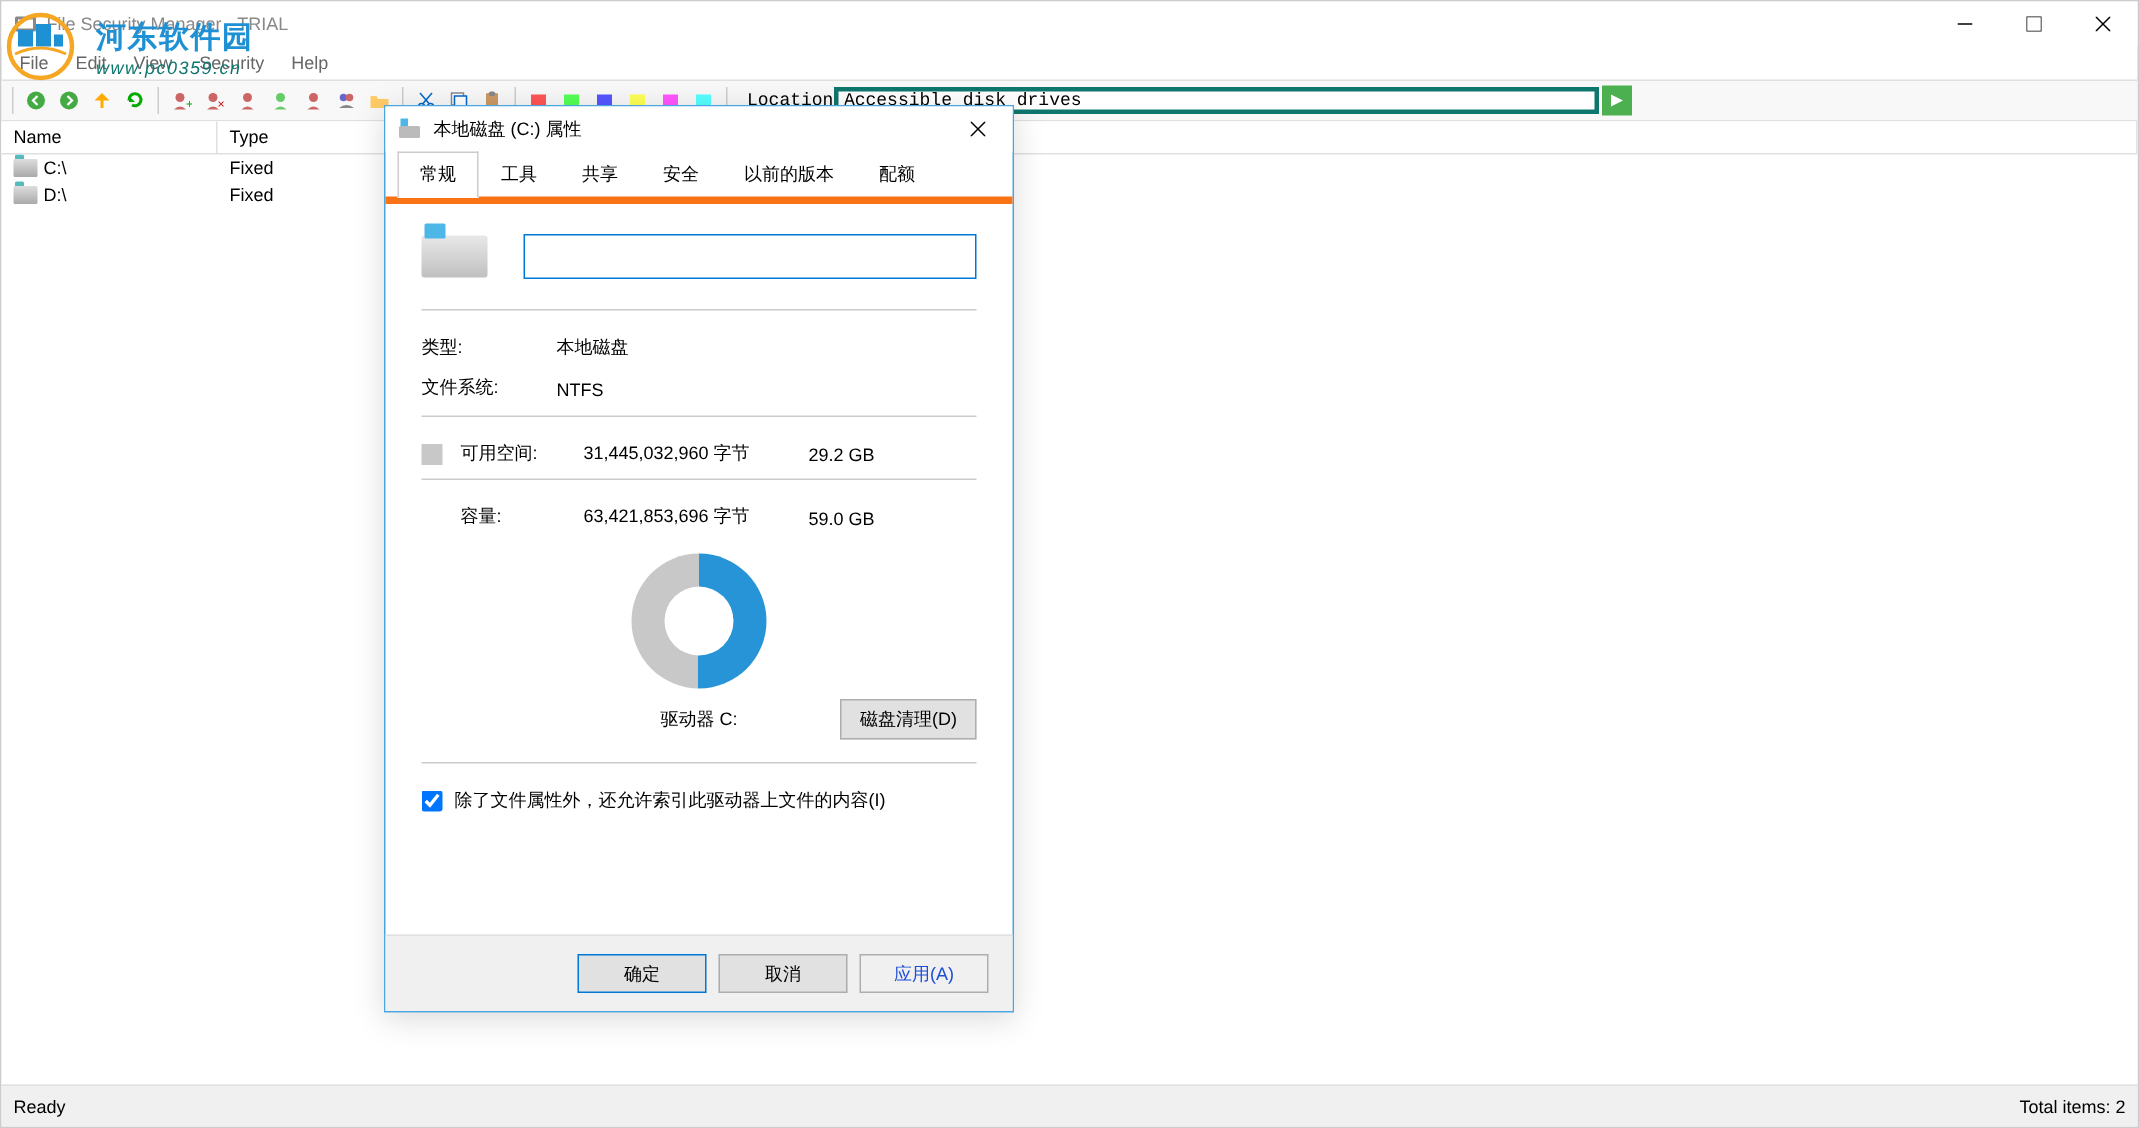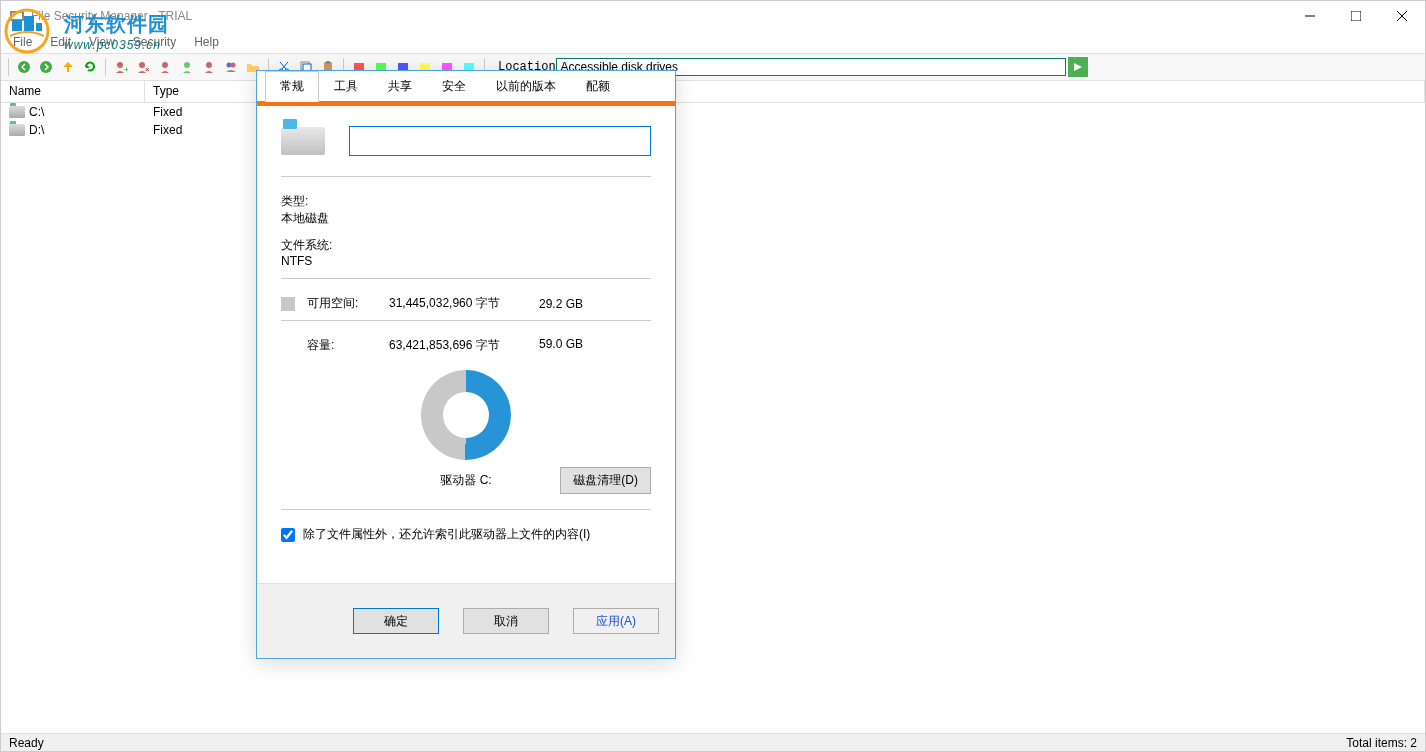--- a/index.html
+++ b/index.html
@@ -12,36 +12,36 @@
     .titlebar-controls { display: flex; }
     .titlebar-btn { width: 46px; height: 30px; display: flex; align-items: center; justify-content: center; cursor: pointer; }
     
     .menubar { height: 22px; display: flex; align-items: center; padding: 0 4px; gap: 2px; color: #666; }
     .menu-item { padding: 12px 8px; cursor: pointer; }
     
     .toolbar { height: 28px; display: flex; align-items: center; padding: 0 4px; gap: 2px; border-top: 1px solid #e0e0e0; border-bottom: 1px solid #e0e0e0; background: #f8f8f8; }
     .tool-btn { width: 20px; height: 20px; display: flex; align-items: center; justify-content: center; cursor: pointer; font-size: 14px; }
     .tool-sep { width: 1px; height: 18px; background: #ccc; margin: 0 3px; }
     .toolbar-location { display: flex; align-items: center; margin-left: 8px; font-family: "Courier New", monospace; }
-    .location-input { width: 510px; height: 18px; border: 1px solid #0f766e; padding: 0 4px; font-family: Liberation Sans, sans-serif; font-size: 12px; }
+    .location-input { width: 510px; height: 18px; border: 3px solid #0f766e; padding: 0 4px; font-family: Liberation Mono, monospace; font-size: 12px; }
     .go-btn { width: 20px; height: 20px; background: #4CAF50; display: flex; align-items: center; justify-content: center; margin-left: 2px; cursor: pointer; color: #fff; }
     
     .content-area { flex: 1; display: flex; flex-direction: column; background: #fff; }
     .list-header { height: 22px; display: flex; border-bottom: 1px solid #e0e0e0; background: #fff; }
     .list-col { padding: 3px 8px; border-right: 1px solid #e0e0e0; }
     .list-col.name { width: 144px; }
     .list-col.type { flex: 1; }
     .list-body { flex: 1; overflow: auto; }
     .list-row { height: 18px; display: flex; align-items: center; }
     .list-cell { padding: 0 8px; display: flex; align-items: center; gap: 4px; }
     .list-cell.name { width: 144px; }
     .drive-icon { width: 16px; height: 12px; background: linear-gradient(#ddd, #aaa); border-radius: 1px; position: relative; }
     .drive-icon::before { content: ""; position: absolute; top: -3px; left: 1px; width: 6px; height: 3px; background: #5bb; border-radius: 1px 1px 0 0; }
     
-    .statusbar { height: 18px; display: flex; align-items: center; justify-content: space-between; padding: 0 8px; border-top: 1px solid #e0e0e0; background: #f0f0f0; }
+    .statusbar { height: 28px; display: flex; align-items: center; justify-content: space-between; padding: 0 8px; border-top: 1px solid #e0e0e0; background: #f0f0f0; }
     
     
     .watermark { position: absolute; top: 8px; left: 4px; z-index: 1000; pointer-events: none; display: flex; align-items: center; gap: 14px; }
     .watermark-logo { width: 46px; height: 46px; }
     .watermark-text { display: flex; flex-direction: column; }
     .watermark-title { font-size: 20px; font-weight: bold; color: #1e90d4; letter-spacing: 1px; }
     .watermark-url { font-size: 12px; color: #0f766e; font-style: italic; letter-spacing: 1px; }
     
     
     .dialog { position: absolute; top: 70px; left: 256px; width: 420px; background: #fff; border: 1px solid #4ba6e0; box-shadow: 0 4px 20px rgba(0,0,0,0.15); z-index: 500; }
@@ -54,45 +54,45 @@
     .dialog-tab.active { background: #fff; border-color: #ccc; border-bottom: 1px solid #fff; }
     
     .dialog-body { padding: 20px 24px 30px 24px; }
     .prop-row-top { display: flex; align-items: center; gap: 24px; margin-bottom: 20px; }
     .disk-large-icon { width: 44px; height: 28px; background: linear-gradient(#e8e8e8, #c0c0c0); border-radius: 2px; position: relative; }
     .disk-large-icon::before { content: ""; position: absolute; top: -8px; left: 2px; width: 14px; height: 10px; background: #4db8e8; border-radius: 1px; }
     .name-input { flex: 1; height: 30px; border: 1px solid #0078d7; padding: 0 8px; }
     
     .hr { border: none; border-top: 1px solid #ccc; margin: 0 0 16px 0; }
     
-    .info-row { display: flex; align-items: flex-start; margin-bottom: 10px; flex-direction: column; }
+    .info-row { display: flex; align-items: flex-end; margin-bottom: 10px; }
     .info-label { width: 90px; }
     .info-value { flex: 1; }
     
     .space-row { display: flex; align-items: center; margin-bottom: 8px; }
     .swatch { width: 14px; height: 14px; margin-right: 12px; }
     .swatch.used { background: #2694d6; }
     .swatch.free { background: #c8c8c8; }
     .space-label { width: 82px; }
     .space-bytes { width: 150px; }
     .space-gb { width: 60px; }
     
-    .capacity-row { display: flex; align-items: flex-start; margin: 16px 0 8px 0; padding-left: 26px; }
+    .capacity-row { display: flex; align-items: flex-end; margin: 16px 0 8px 0; padding-left: 26px; }
     
     .donut-wrap { display: flex; justify-content: center; margin: 16px 0 8px 0; position: relative; }
     .donut { width: 90px; height: 90px; border-radius: 50%; background: conic-gradient(#2694d6 0deg 181deg, #c8c8c8 181deg 360deg); display: flex; align-items: center; justify-content: center; }
     .donut-hole { width: 46px; height: 46px; border-radius: 50%; background: #fff; }
     
     .drive-label-row { display: flex; align-items: center; justify-content: center; margin: 12px 0 20px 0; position: relative; }
     .cleanup-btn { position: absolute; right: 0; padding: 4px 12px; border: 1px solid #adadad; background: #e1e1e1; cursor: pointer; font-size: 12px; }
     
     .checkbox-row { display: flex; align-items: center; gap: 8px; margin-bottom: 10px; }
     .checkbox-row input { width: 14px; height: 14px; }
     
-    .dialog-buttons { display: flex; justify-content: flex-end; gap: 24px; padding: 24px 16px; border-top: 1px solid #e0e0e0; background: #f0f0f0; }
+    .dialog-buttons { display: flex; justify-content: flex-end; gap: 8px; padding: 12px 16px; border-top: 1px solid #e0e0e0; background: #f0f0f0; margin-top: 41px; }
     .dialog-btn { width: 86px; height: 26px; border: 1px solid #adadad; background: #e1e1e1; cursor: pointer; font-size: 12px; }
     .dialog-btn.primary { border-color: #0078d7; }
     .dialog-btn:disabled { color: #1d4ed8; background: #f0f0f0; cursor: default; }
     
     svg { display: block; }
   </style>
 </head>
 <body>
 
 <div class="watermark">
@@ -301,20 +301,35 @@
     </div>
   </div>
 
   <div class="statusbar">
     <span>Ready</span>
     <span>Total items: 2</span>
   </div>
 </div>
 
 <div class="dialog">
+  <div class="dialog-titlebar">
+    <div class="dialog-titlebar-left">
+      <svg width="16" height="16">
+          <rect x="1" y="6" width="14" height="8" fill="#bbb" rx="1"></rect>
+          <rect x="2" y="1" width="5" height="5" fill="#4db8e8"></rect>
+        </svg>
+      <span>本地磁盘 (C:) 属性</span>
+    </div>
+    <div class="dialog-close">
+      <svg width="10" height="10">
+          <line x1="0" y1="0" x2="10" y2="10" stroke="#000"></line>
+          <line x1="10" y1="0" x2="0" y2="10" stroke="#000"></line>
+        </svg>
+    </div>
+  </div>
 
   <div class="dialog-tabs">
     <div class="dialog-tab active">常规</div>
     <div class="dialog-tab">工具</div>
     <div class="dialog-tab">共享</div>
     <div class="dialog-tab">安全</div>
     <div class="dialog-tab">以前的版本</div>
     <div class="dialog-tab">配额</div>
   </div>
 

